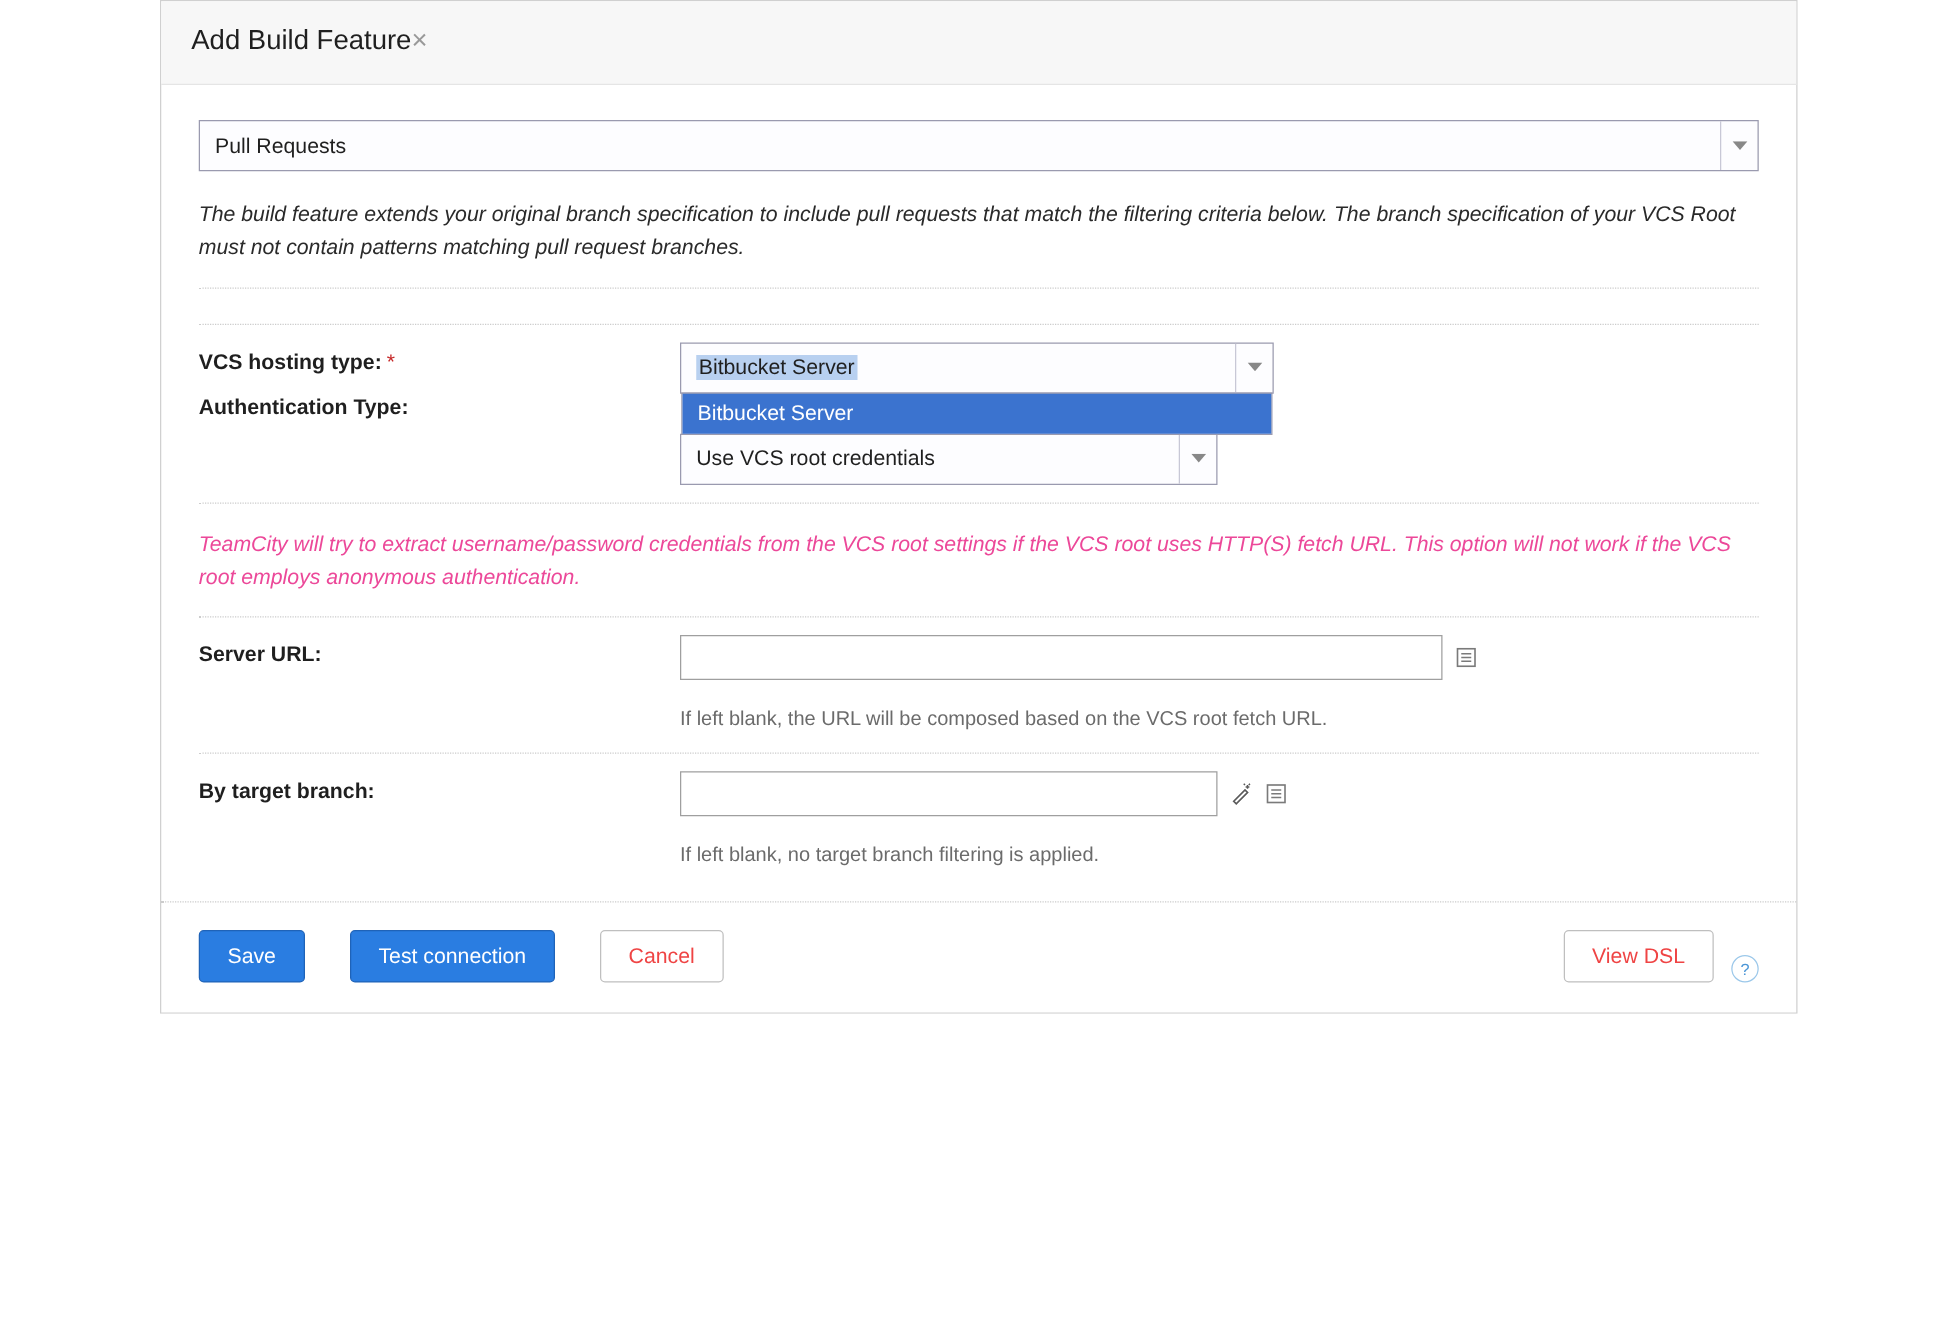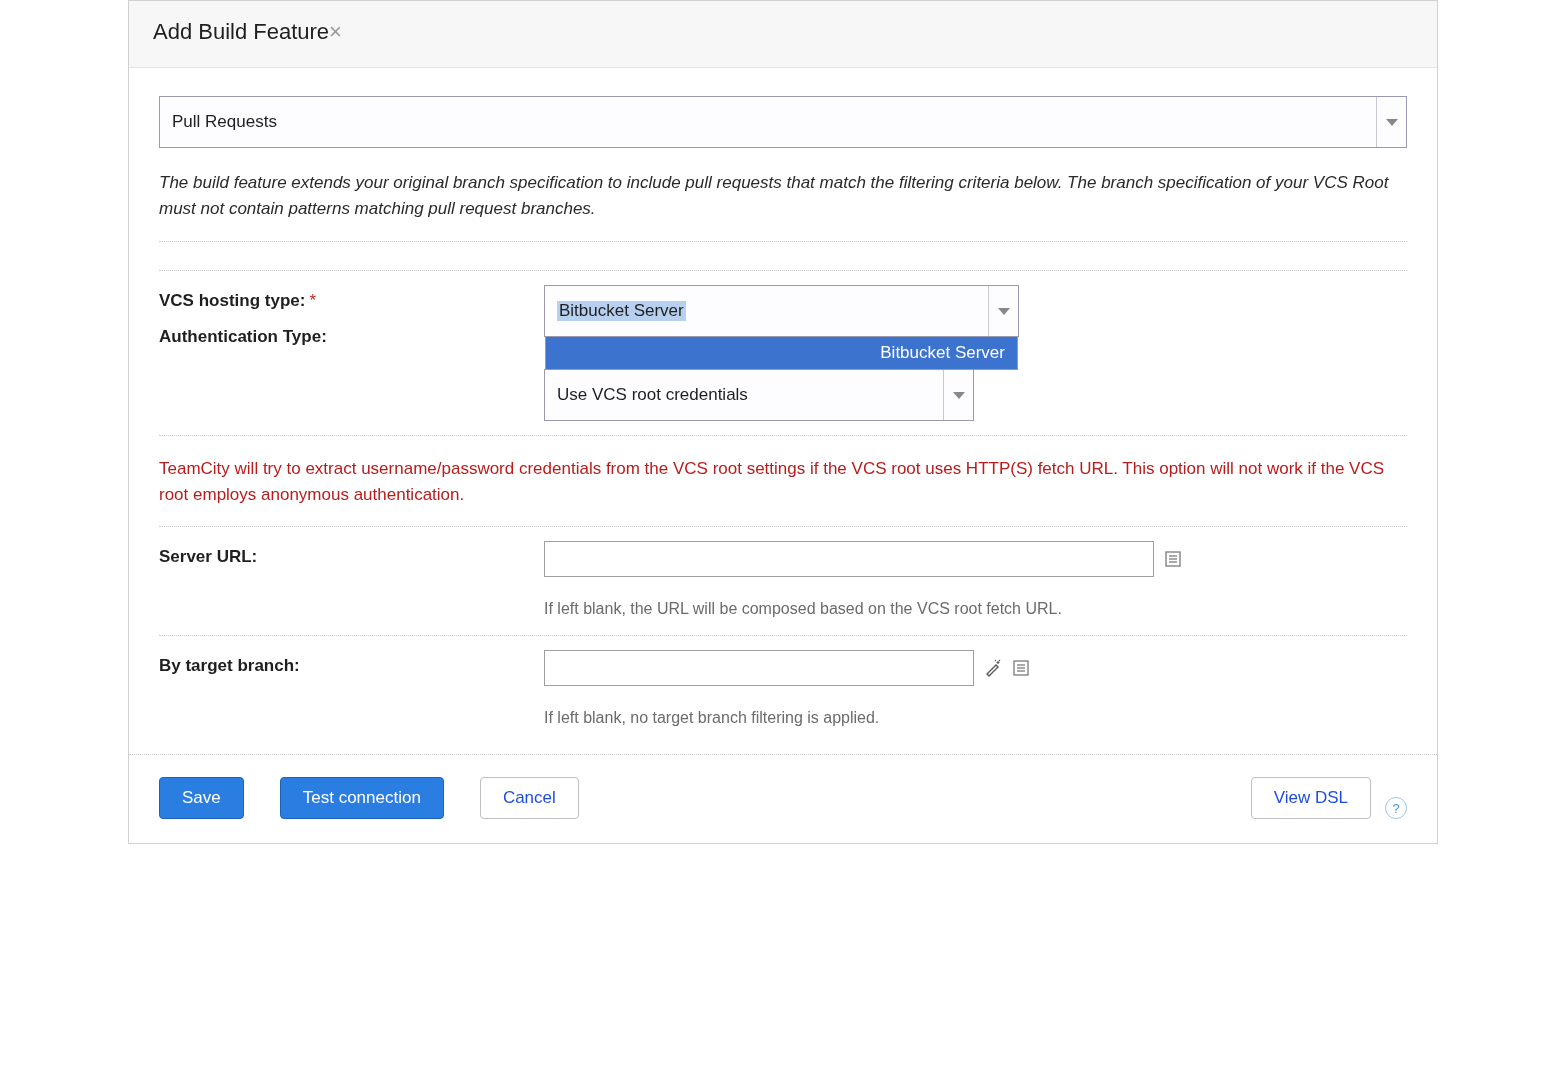--- a/index.html
+++ b/index.html
@@ -2,21 +2,21 @@
 <html><head>
 <meta charset="utf-8">
 <style>
 * { box-sizing: border-box; margin: 0; padding: 0; }
 body { font-family: "Segoe UI", Arial, sans-serif; font-size: 16px; color: #1f1f1f; background: #fff; }
 .dialog { width: 1310px; margin: 0 auto; border: 1px solid #d0d0d0; background: #fff; }
 .dialog-header { background: #f7f7f7; border-bottom: 1px solid #e5e5e5; padding: 18px 24px 22px 24px; display: flex; justify-content: flex-start; align-items: center; }
 .dialog-title { font-size: 22px; font-weight: 400; color: #1f1f1f; }
 .close-x { color: #999; font-size: 22px; cursor: pointer; font-weight: 300; }
 .dialog-body { padding: 28px 30px 10px 30px; }
-.combo { position: relative; border: 1px solid #9a9aaf; background: #fdfdff; height: 52px; display: flex; align-items: center; padding: 0 12px; cursor: pointer; }
+.combo { position: relative; border: 1px solid #9a9aaf; background: #fdfdff; height: 41px; display: flex; align-items: center; padding: 0 12px; cursor: pointer; }
 .combo .arrow-btn { position: absolute; right: 0; top: 0; bottom: 0; width: 30px; border-left: 1px solid #c8c8d6; display: flex; align-items: center; justify-content: center; }
 .arrow-icon svg { width: 12px; height: 8px; }
 .desc { font-style: italic; color: #2a2a2a; font-size: 17px; line-height: 1.55; margin: 22px 0 18px 0; }
 .row { display: flex; align-items: flex-start; padding: 14px 0; border-top: 1px dotted #ccc; position: relative; }
 .row.first { border-top: 1px dotted #ccc; }
 .row-label { width: 385px; font-weight: 700; font-size: 17px; padding-top: 6px; }
 .req { color: #c62828; font-weight: 400; margin-left: 4px; }
 .row-field { flex: 1; display: flex; align-items: center; gap: 10px; flex-wrap: wrap; }
 .field-help { color: #6b6b6b; font-size: 16px; margin-top: 10px; width: 100%; line-height: 1.5; }
 .combo.vcsroot { width: 608px; }
@@ -25,25 +25,25 @@
 .combo .value { font-size: 17px; }
 .combo.hosting .value { background: #b8d0f0; padding: 0 2px; }
 .dropdown-list { position: absolute; left: 0; top: 100%; width: 100%; border: 1px solid #9a9aaf; background: #fff; z-index: 10; }
 .dropdown-item { padding: 6px 12px; font-size: 17px; cursor: pointer; }
 .dropdown-item.selected { background: #3b73cf; color: #fff; }
 .text-input { border: 1px solid #9f9f9f; height: 36px; padding: 0 10px; font-size: 16px; }
 .text-input.branch { width: 430px; }
 .text-input.url { width: 610px; }
 .icon-btn { cursor: pointer; color: #5a5a5a; display: inline-flex; align-items: center; justify-content: center; }
 .icon-btn svg { width: 18px; height: 18px; }
-.section-desc { color: #b91c1c; font-size: 17px; line-height: 1.55; padding: 20px 0 18px 0; border-top: 1px dotted #ccc; }
+.section-desc { font-style: italic; color: #ec4899; font-size: 17px; line-height: 1.55; padding: 20px 0 18px 0; border-top: 1px dotted #ccc; }
 .footer { border-top: 1px dotted #ccc; padding: 22px 30px 24px 30px; display: flex; align-items: center; gap: 36px; }
 .btn { height: 42px; border-radius: 4px; font-size: 17px; padding: 0 22px; cursor: pointer; border: 1px solid transparent; display: inline-flex; align-items: center; justify-content: center; }
 .btn-primary { background: #2a7de1; color: #fff; border-color: #1f63b8; }
-.btn-secondary { background: #fff; color: #1d4ed8; border-color: #bfbfbf; }
+.btn-secondary { background: #fff; color: #ef4444; border-color: #bfbfbf; }
 .footer-right { margin-left: auto; display: flex; align-items: flex-end; gap: 14px; }
 .help-circle { width: 22px; height: 22px; border: 1px solid #9cc8ea; border-radius: 50%; color: #4a95d6; display: inline-flex; align-items: center; justify-content: center; font-size: 13px; cursor: pointer; }
 </style>
 </head>
 <body>
 
 <div class="dialog">
   <div class="dialog-header">
     <div class="dialog-title">Add Build Feature</div>
     <div class="close-x">×</div>
@@ -64,21 +64,21 @@
 
     <div class="row first">
     </div>
 
     <div class="row">
       <div class="row-label">
         <div><span>VCS hosting type:</span><span class="req">*</span></div>
         <div style="margin-top:16px; font-weight:700;">Authentication Type:</div>
       </div>
       <div class="row-field">
-        <div style="position:relative;text-align:right;">
+        <div style="position:relative;">
           <div class="combo hosting">
             <span class="value">Bitbucket Server</span>
             <span class="arrow-btn">
               <span class="arrow-icon"><svg viewBox="0 0 12 8">
                     <polygon points="0,0 12,0 6,7" fill="#888"></polygon>
                   </svg></span>
             </span>
             <div class="dropdown-list">
               <div class="dropdown-item selected">Bitbucket Server</div>
             </div>

